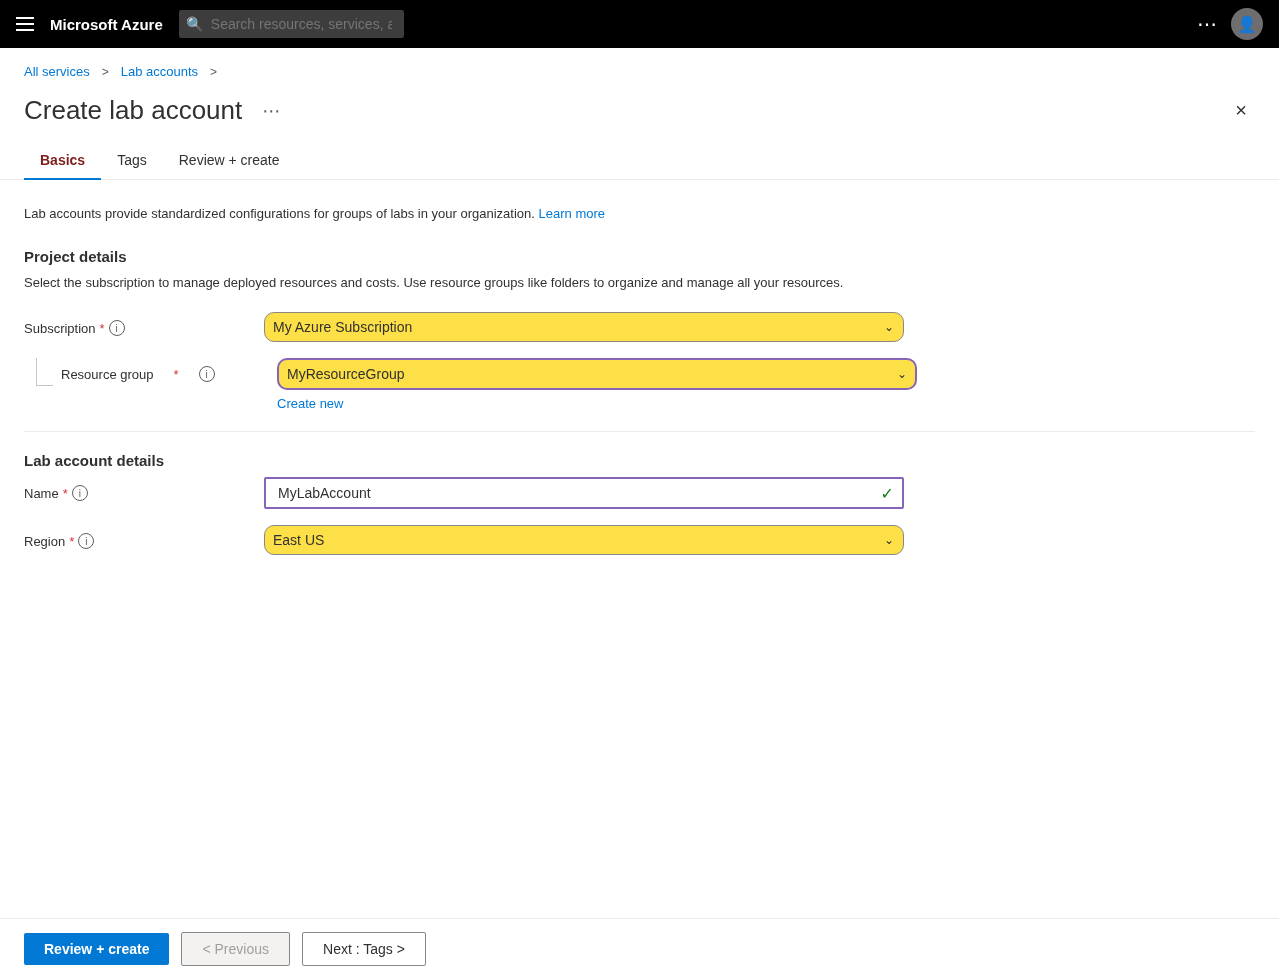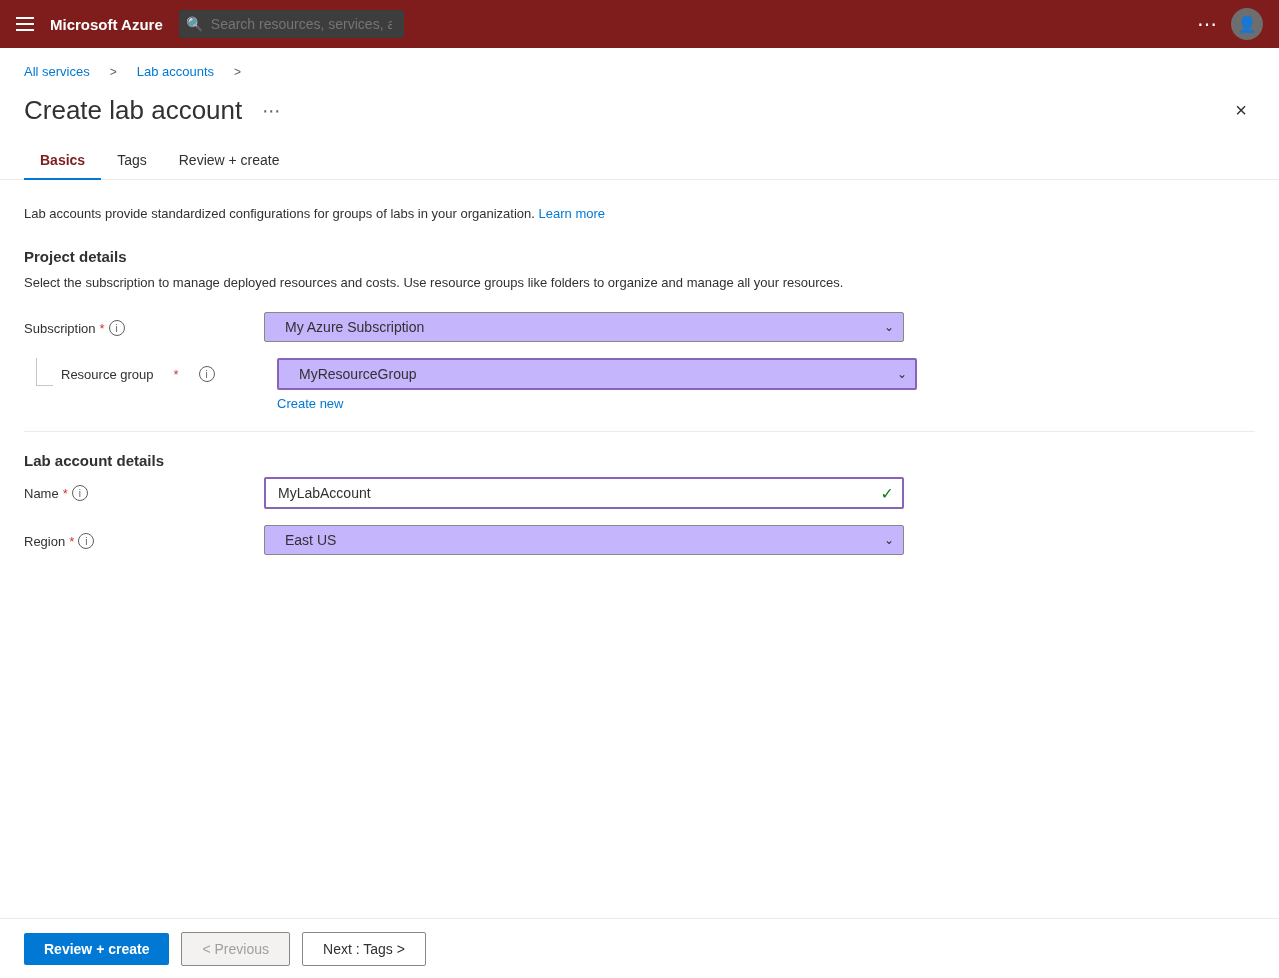--- a/index.html
+++ b/index.html
@@ -1,20 +1,20 @@
 <!DOCTYPE html>
 <html><head>
   <meta charset="utf-8">
   <style>
     * { box-sizing: border-box; margin: 0; padding: 0; }
     body { font-family: 'Segoe UI', Arial, sans-serif; font-size: 14px; color: #323130; background: #f3f2f1; }
 
     
     .topnav {
-      background: #7f1d1d;
+      background: #000000;
       display: flex;
       align-items: center;
       padding: 0 16px;
       height: 48px;
       gap: 16px;
     }
     .topnav-menu-icon {
       color: #fff;
       font-size: 18px;
       cursor: pointer;
@@ -89,21 +89,21 @@
       min-height: calc(978px - 48px - 60px);
       padding: 0;
       position: relative;
     }
 
     
     .breadcrumb {
       display: flex;
       align-items: center;
       padding: 16px 24px 8px 24px;
-      gap: 20px;
+      gap: 12px;
       font-size: 13px;
     }
     .breadcrumb a {
       color: #0078d4;
       text-decoration: none;
       cursor: pointer;
     }
     .breadcrumb-sep {
       color: #605e5c;
       font-size: 12px;
@@ -223,26 +223,26 @@
       color: #605e5c;
       cursor: pointer;
       flex-shrink: 0;
     }
     .form-control-wrapper {
       flex: 1;
       max-width: 640px;
     }
     .form-select {
       width: 100%;
-      padding: 6px 32px 6px 20px;
+      padding: 6px 32px 6px 8px;
       border: 1px solid #8a8886;
-      border-radius: 2px;
-      font-size: 14px;
-      color: #323130;
-      background: #c4b5fd;
+      border-radius: 10px;
+      font-size: 14px;
+      color: #323130;
+      background: #fde047;
       appearance: none;
       -webkit-appearance: none;
       cursor: pointer;
       outline: none;
     }
     .select-wrapper {
       position: relative;
     }
     .select-chevron {
       position: absolute;

